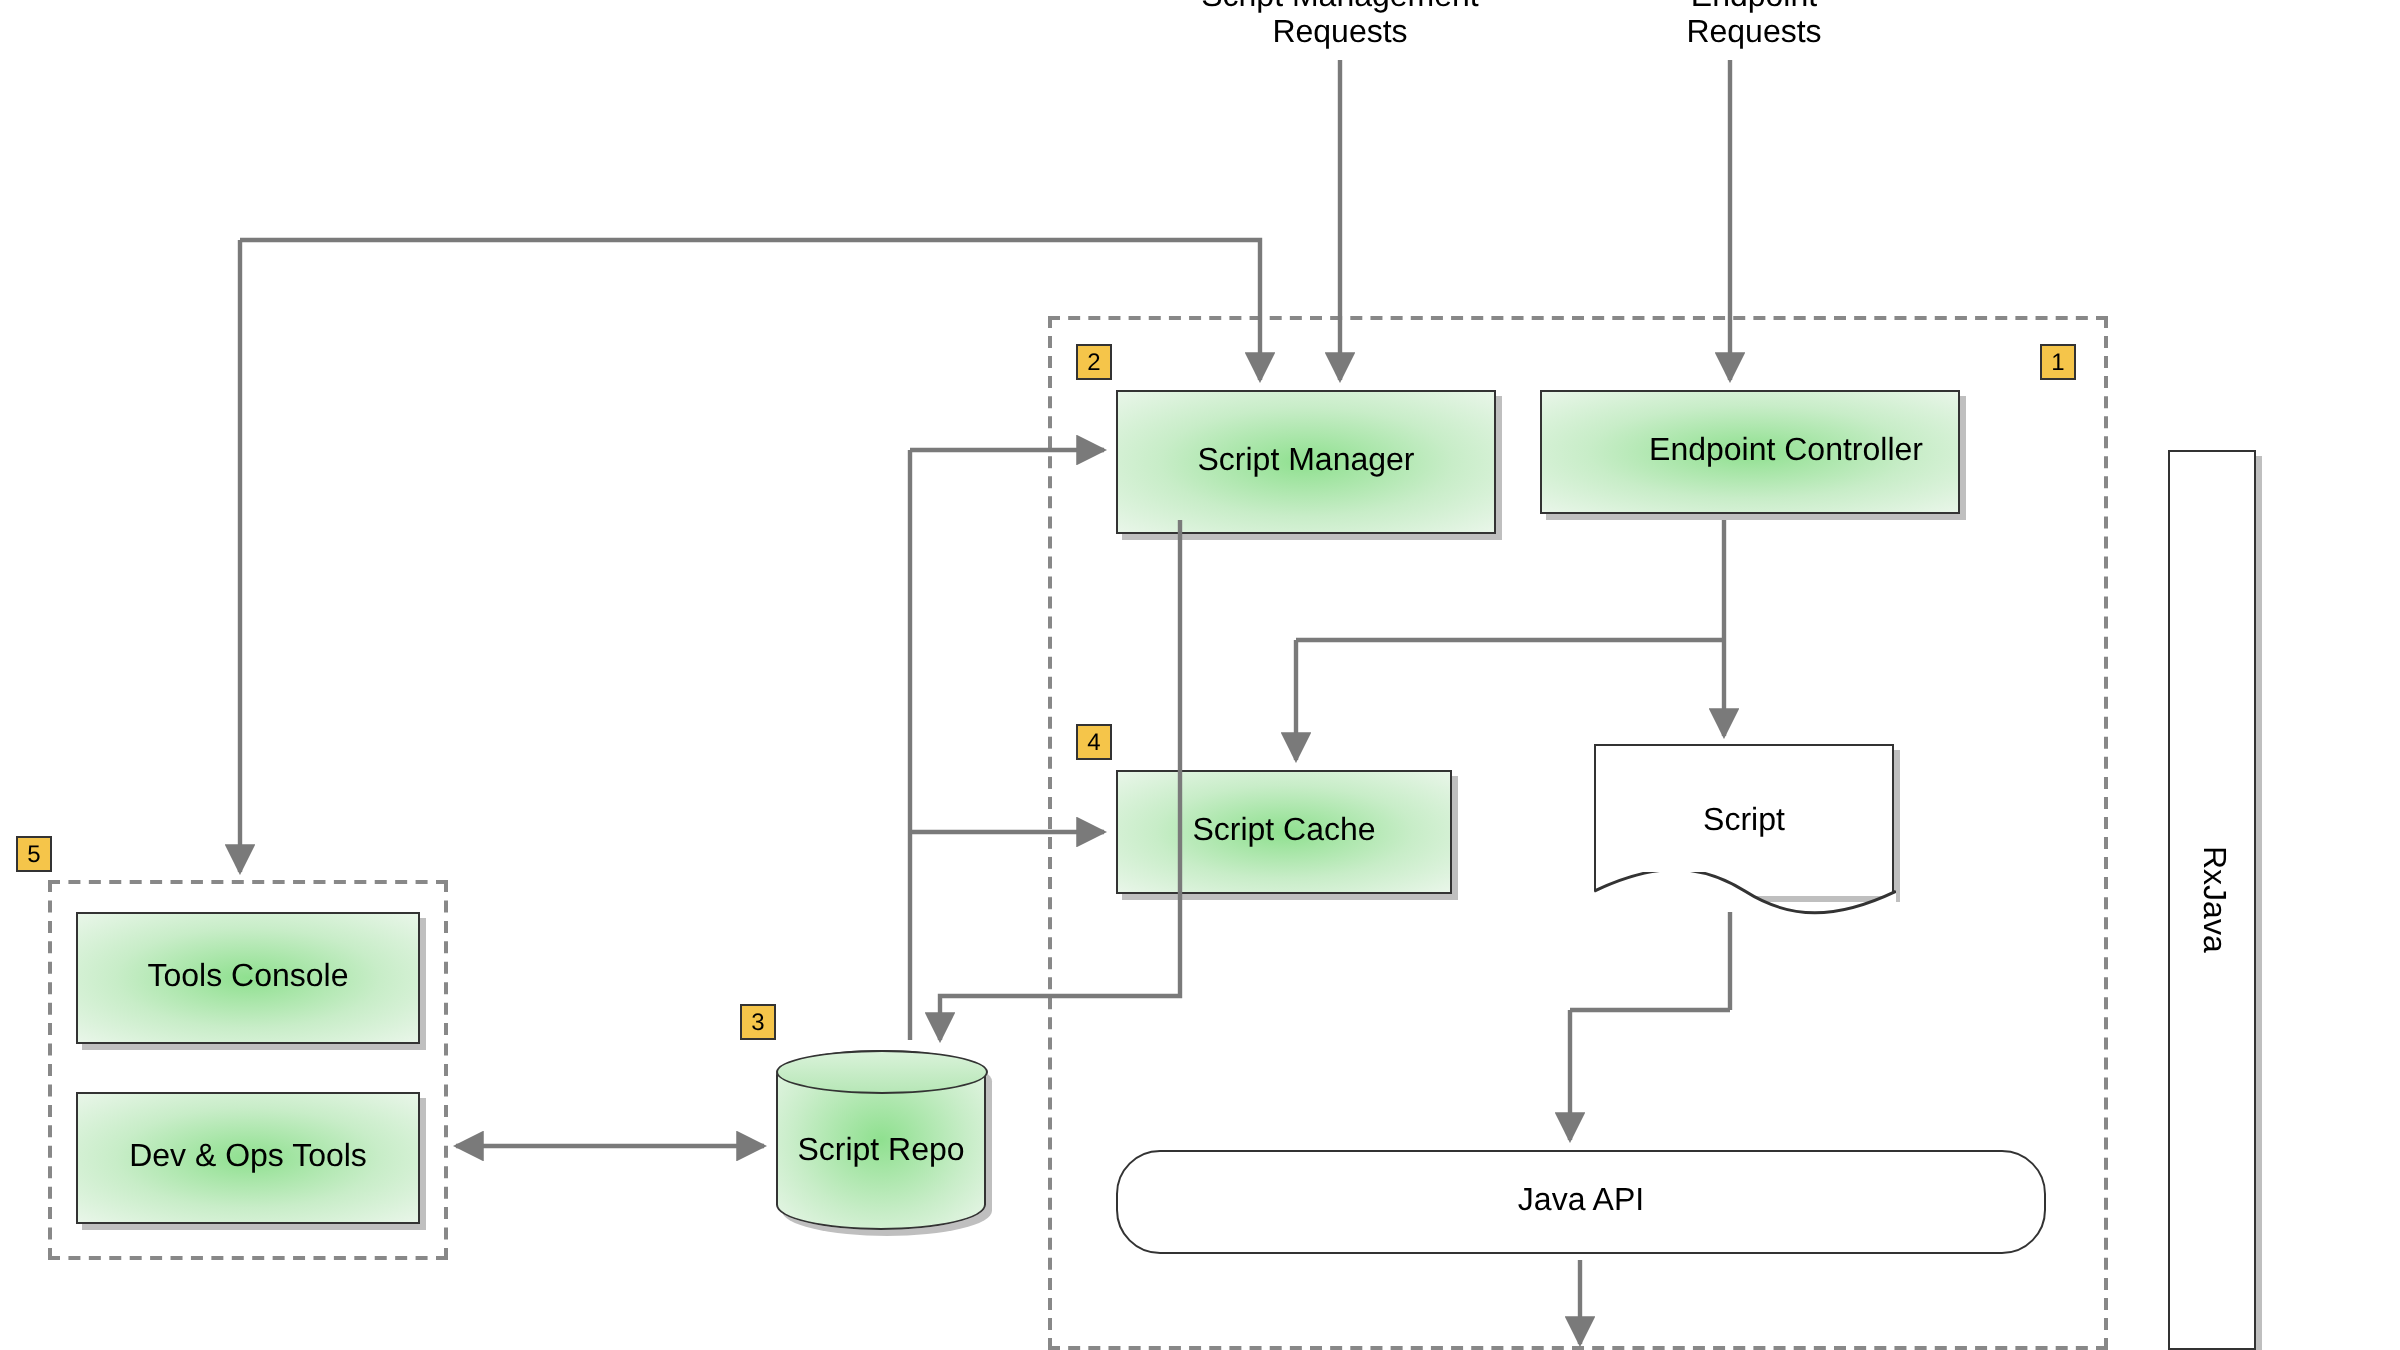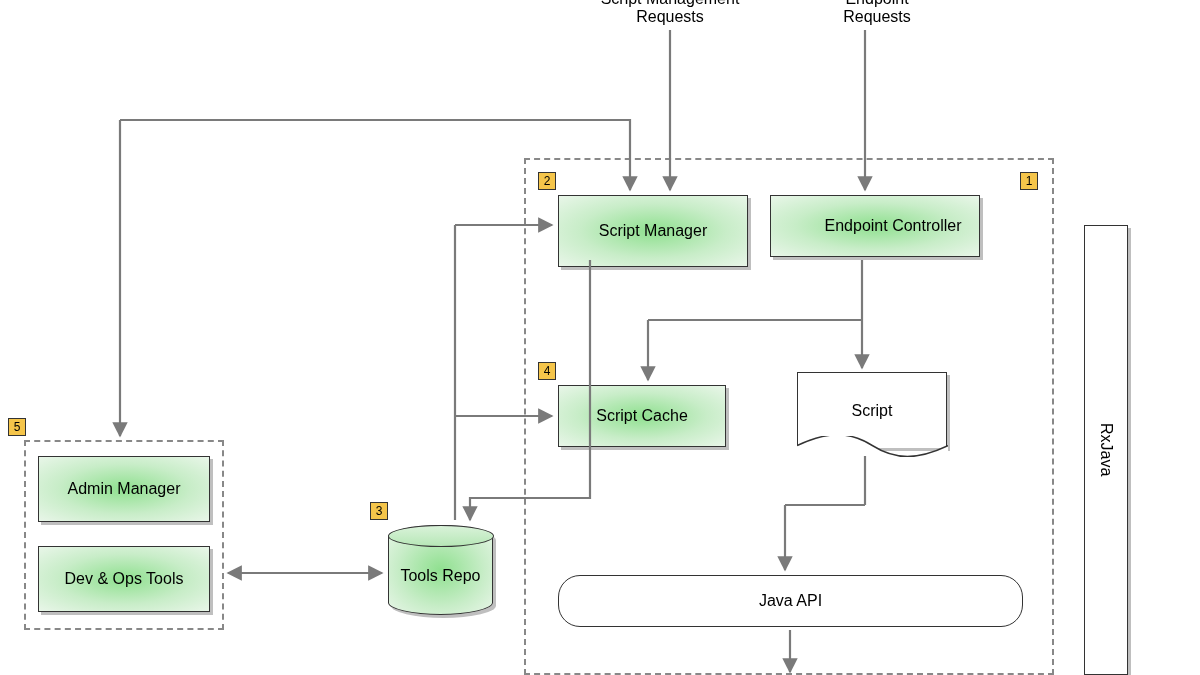--- a/index.html
+++ b/index.html
@@ -99,26 +99,26 @@
     <path d="M0 8 C 20 -4, 35 -4, 50 8 S 80 20, 100 8 V20 H0 Z" fill="#fff"></path>
     <path d="M0 8 C 20 -4, 35 -4, 50 8 S 80 20, 100 8" fill="none" stroke="#333" stroke-width="1.2"></path>
   </svg>
 </div>
 
 <div class="box white" style="left:558px; top:575px; width:465px; height:52px;border-radius:22px;">
   <span>Java API</span>
 </div>
 
 <div class="cyl" style="left:388px; top:525px; width:105px; height:90px;">
-  <span>Tools Repo</span>
+  <span>Script Repo</span>
 </div>
 
 <div class="dashed" style="left:24px; top:440px; width:200px; height:190px;"></div>
 <div class="box" style="left:38px; top:456px; width:172px; height:66px;">
-  <span>Admin Manager</span>
+  <span>Tools Console</span>
 </div>
 <div class="box" style="left:38px; top:546px; width:172px; height:66px;">
   <span>Dev &amp; Ops Tools</span>
 </div>
 
 <div class="ext-vert" style="left:1084px; top:225px; width:44px; height:450px;">
   <span>RxJava</span>
 </div>
 
 <svg class="arrows">

